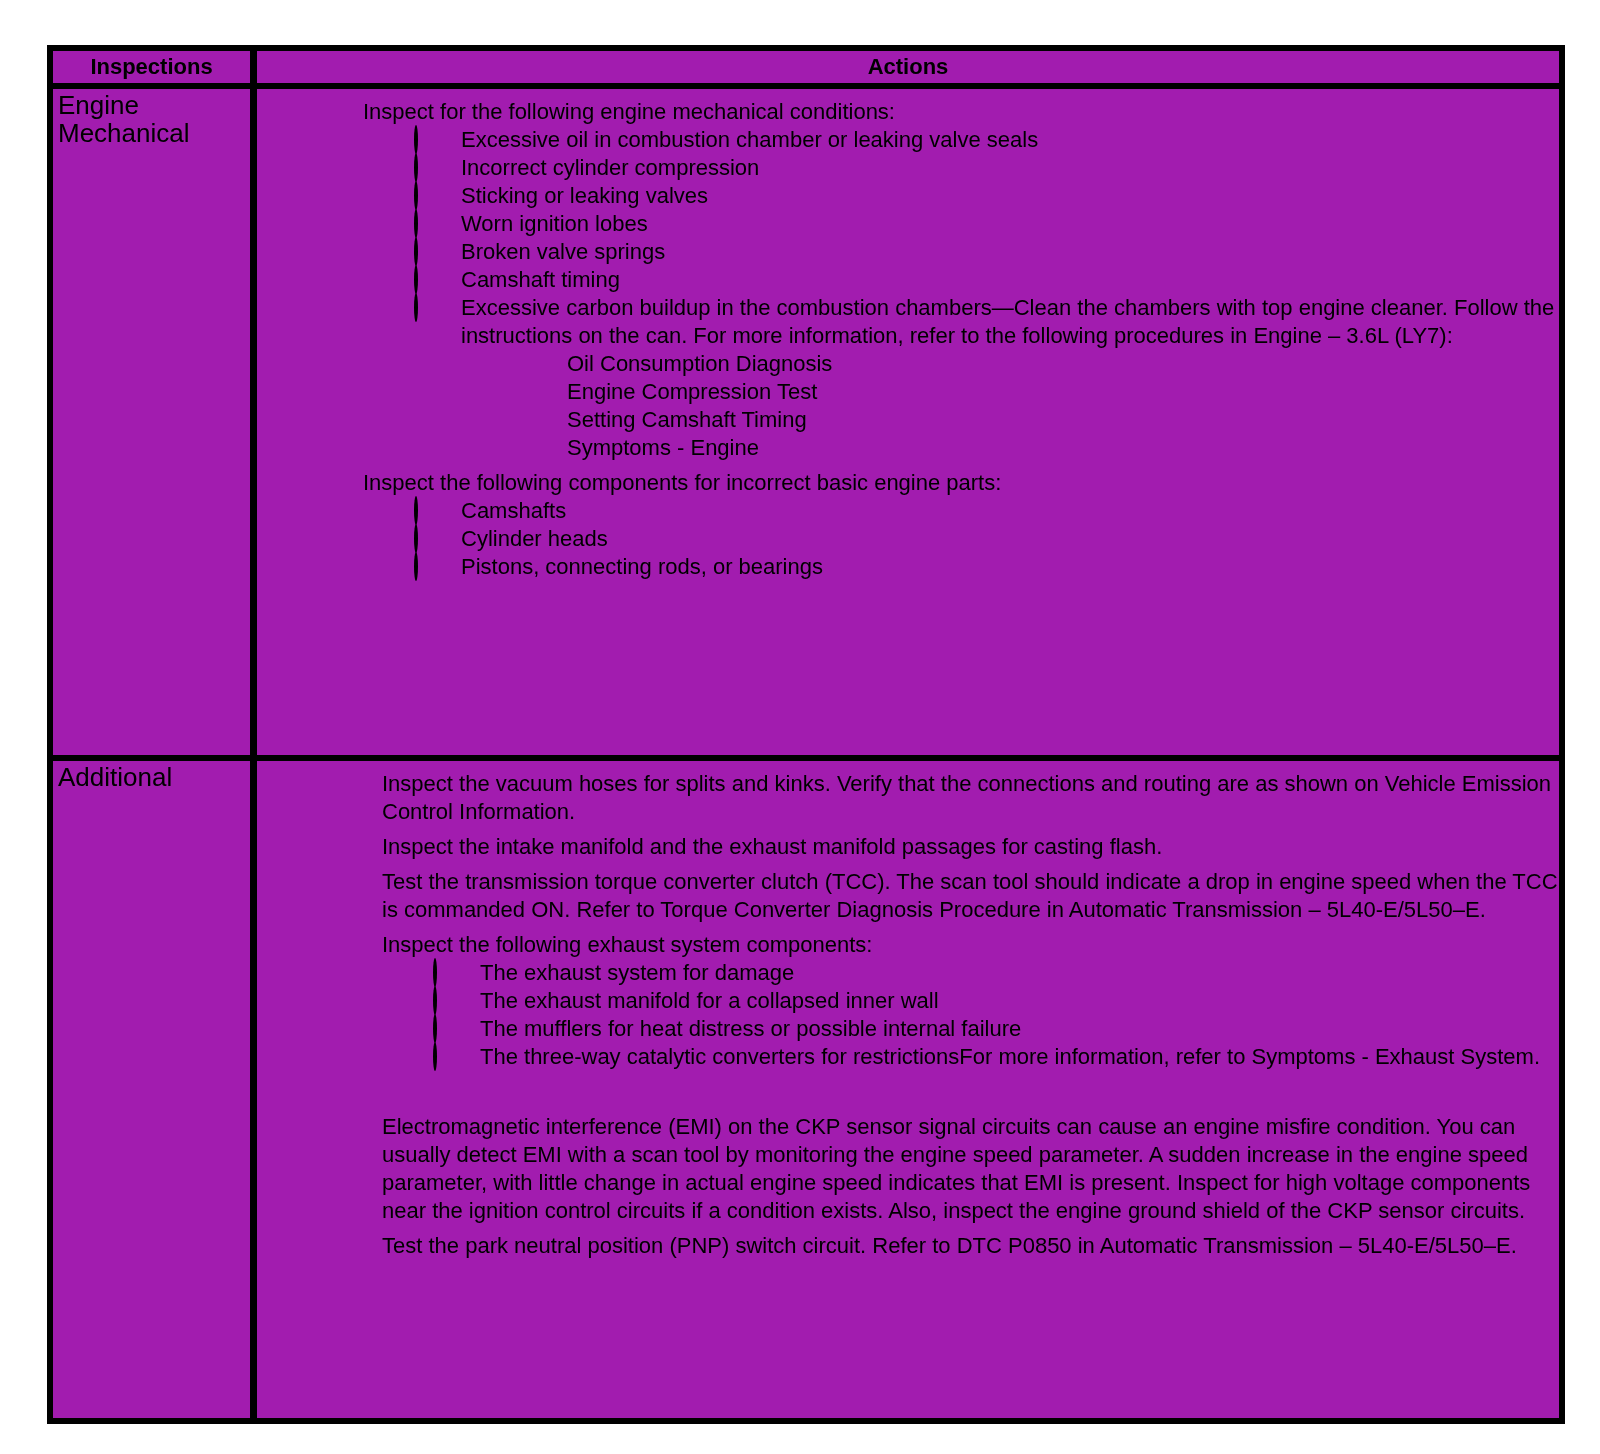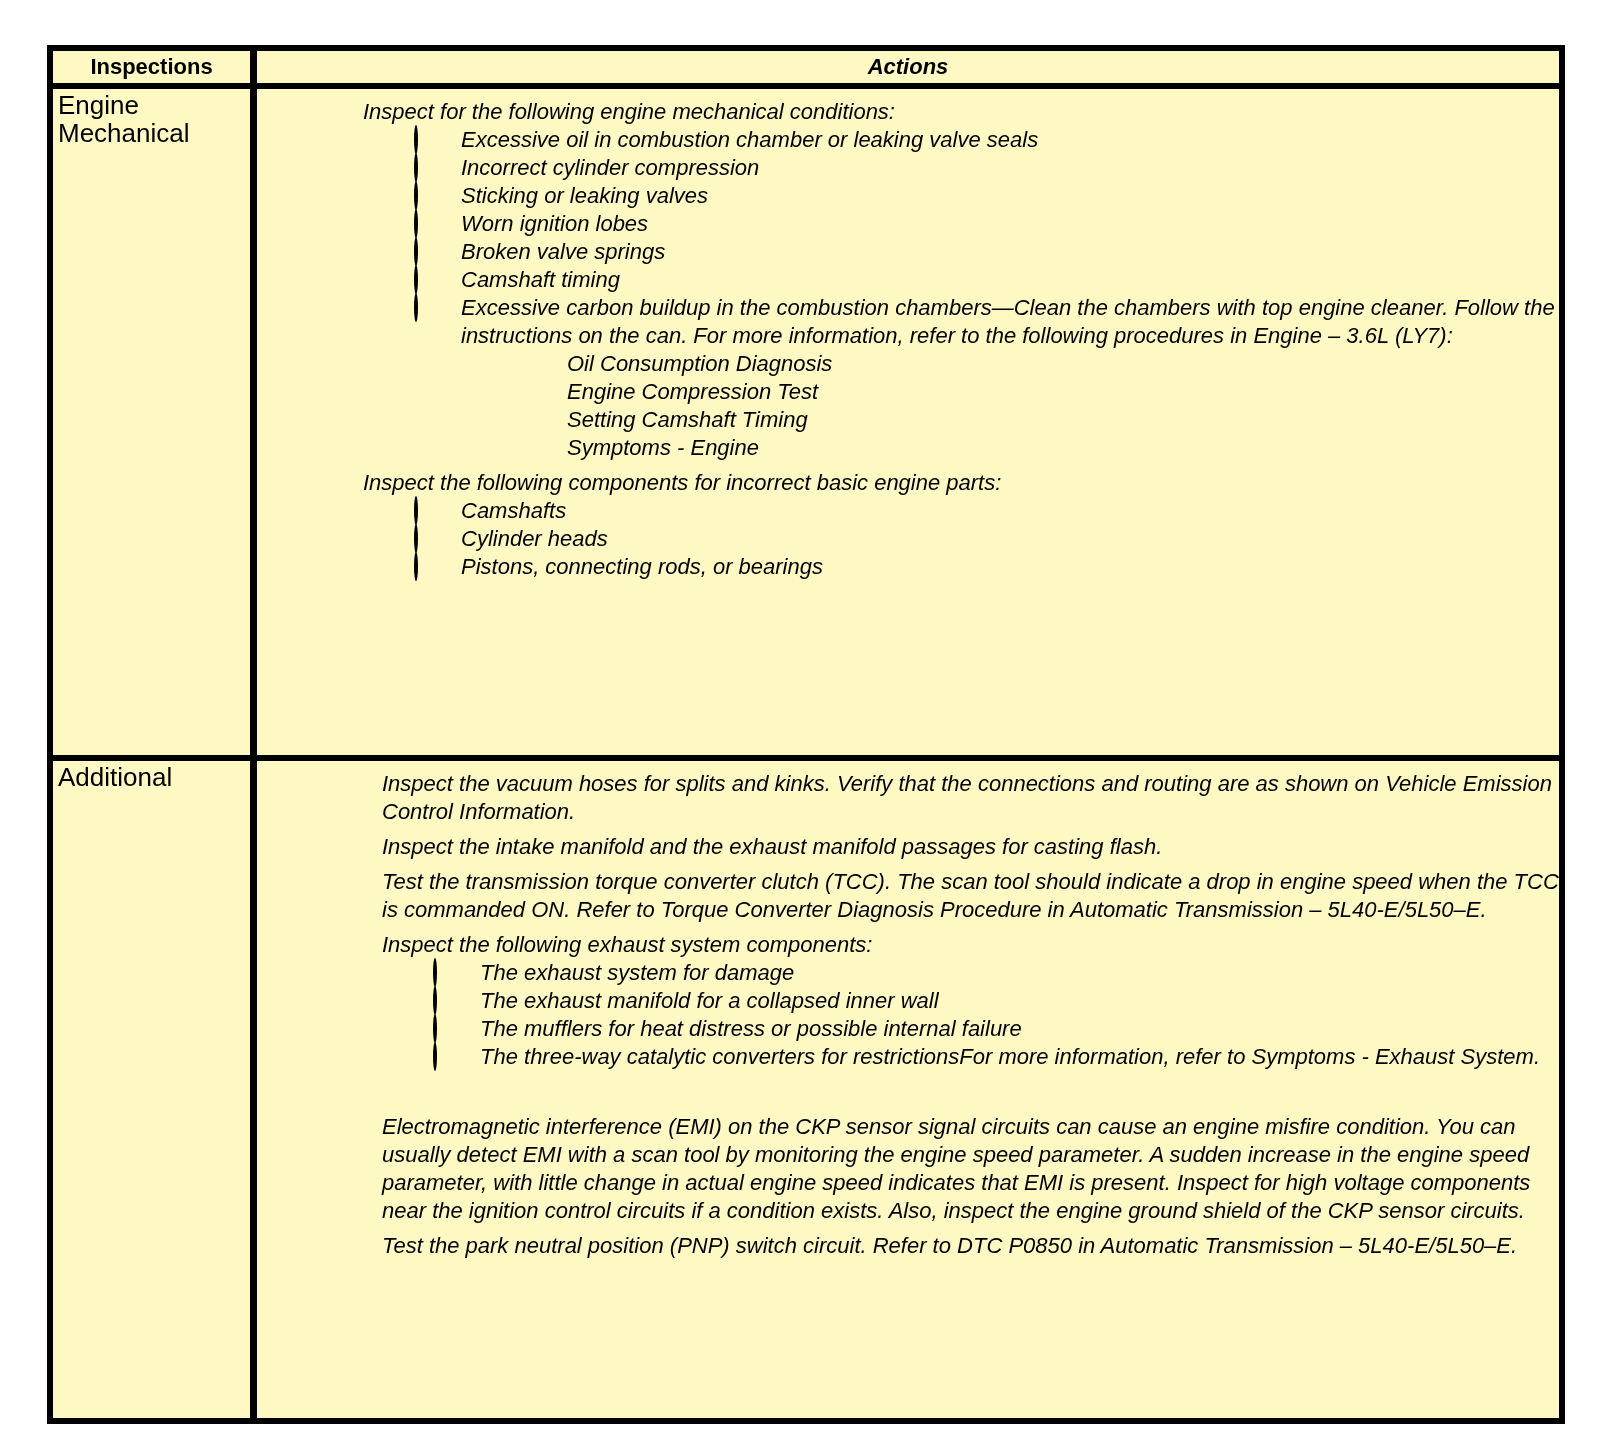--- a/index.html
+++ b/index.html
@@ -13,21 +13,21 @@
     height: 1454px;
     position: relative;
     font-family: "Liberation Sans", sans-serif;
     color: #000000;
   }
   .doc-table {
     position: absolute;
     left: 47px;
     top: 45px;
     border: 6px solid #000000;
-    background: #fef9c3;
+    background: #a21caf;
   }
   .row {
     display: flex;
     width: 1506px;
   }
   .row-hdr {
     height: 38px;
     border-bottom: 6px solid #000000;
   }
   .row-mid {
@@ -41,21 +41,20 @@
   .cell-l {
     width: 204px;
     flex: none;
     border-right: 7px solid #000000;
     padding: 2px 4px 0 5px;
   }
   .cell-r {
     width: 1302px;
     flex: none;
     padding-top: 9px;
-    font-style: italic;
   }
   .hdr-cell {
     display: flex;
     align-items: center;
     justify-content: center;
     font-weight: bold;
     font-size: 22px;
     padding: 0;
   }
   .row-label {

